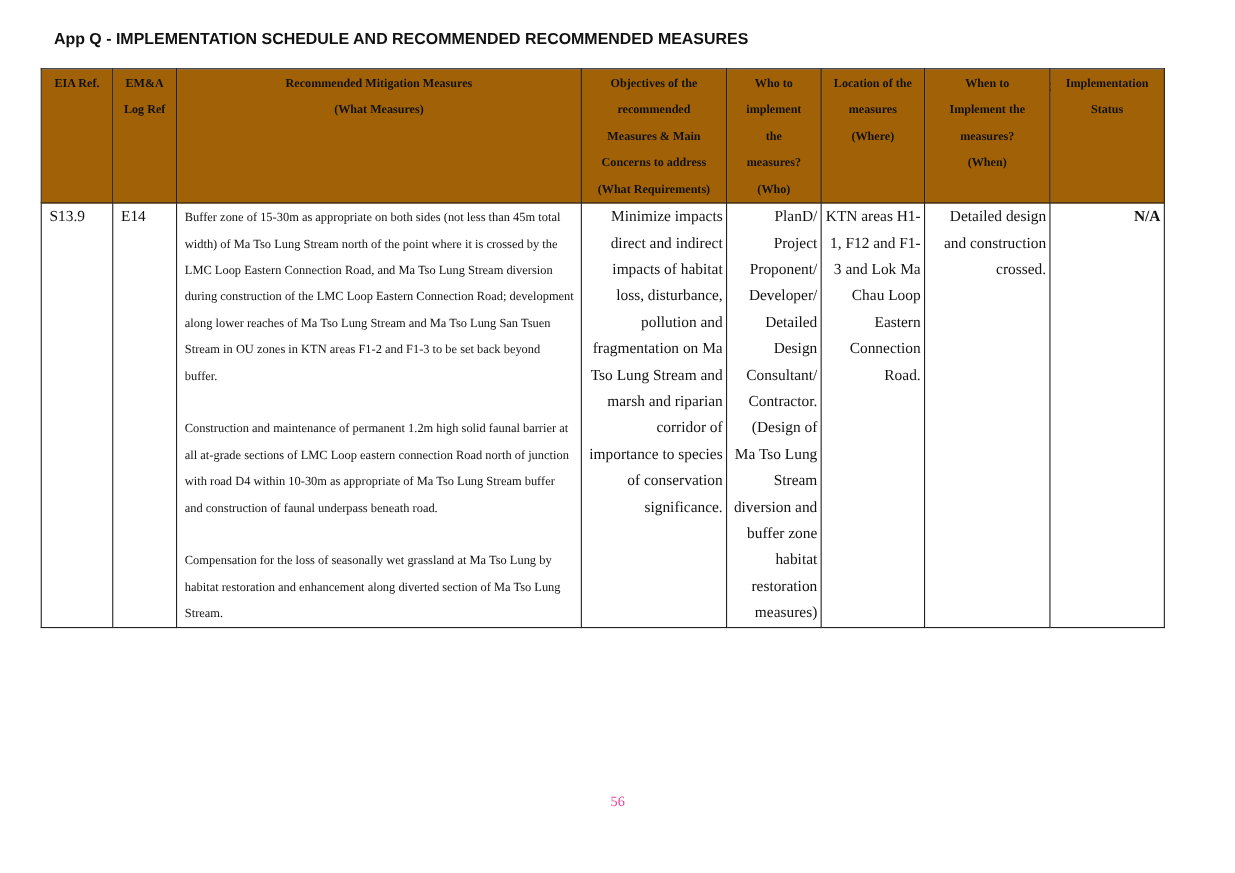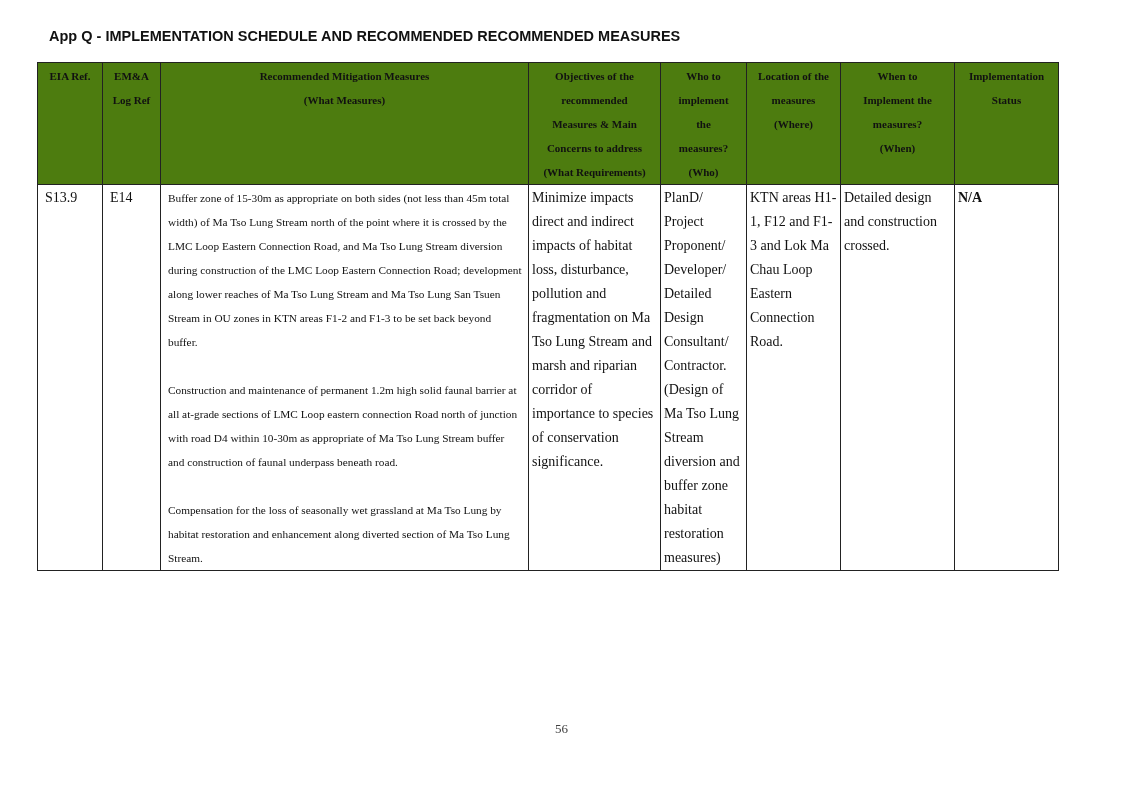--- a/index.html
+++ b/index.html
@@ -3,29 +3,29 @@
   <meta charset="utf-8">
   <style>
     html, body { margin:0; padding:0; background:#ffffff; }
     body { width:1123px; height:794px; position:relative; overflow:hidden; }
     .hdr { position:absolute; top:28px; font-family:"Liberation Sans", sans-serif; font-weight:bold; font-size:14.5px; color:#111; }
     #doc-title { left:49px; }
     #doc-date { left:897px;margin-top:43px; }
     table { position:absolute; left:37px; top:62px; border-collapse:collapse; table-layout:fixed; width:1021px;
             font-family:"Liberation Serif", serif; color:#111; }
     th, td { border:1.5px solid #222; vertical-align:top; padding:0; }
-    th { background:#4d7c0f; font-weight:bold; font-size:11px; line-height:24px; text-align:center; padding-top:1px; height:118px; }
+    th { background:#a16207; font-weight:bold; font-size:11px; line-height:24px; text-align:center; padding-top:1px; height:118px; }
     td { font-size:14px; line-height:24px; padding-top:1px; height:384px; }
     td.left { text-align:left; padding-left:7px; padding-right:6px; }
-    td.center { text-align:left; padding-left:3px; padding-right:3px; }
+    td.center { text-align:right; padding-left:3px; padding-right:3px; }
     td.measures { font-size:11.3px; padding-left:7px; padding-right:6px; }
     .para { display:block;font-family:Liberation Serif, serif; }
     .gap { display:block; height:24px; }
     .bold { font-weight:bold; }
-    #page-number { position:absolute; left:0; width:1123px; top:721px; text-align:center; font-family:"Liberation Serif", serif; font-size:13px; color:#404040; }
+    #page-number { position:absolute; left:0; width:1123px; top:721px; text-align:center; font-family:"Liberation Serif", serif; font-size:13px; color:#ec4899; }
   </style>
 </head>
 <body>
 
 <div id="doc-title" class="hdr">App Q - IMPLEMENTATION SCHEDULE AND RECOMMENDED RECOMMENDED MEASURES</div>
 <div id="doc-date" class="hdr">September 2024</div>
 
 <table>
   <colgroup>
     <col style="width:65px">

